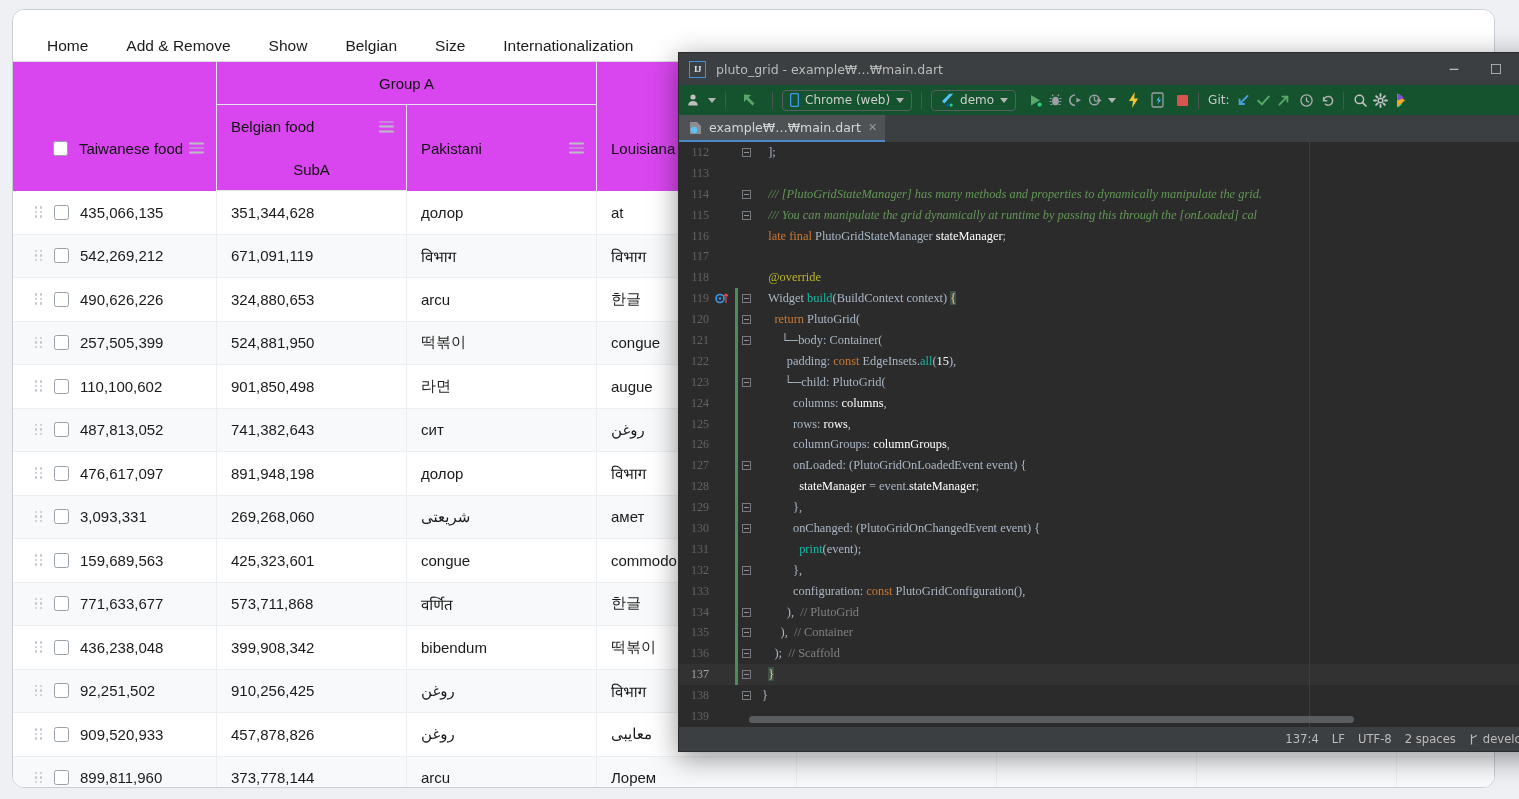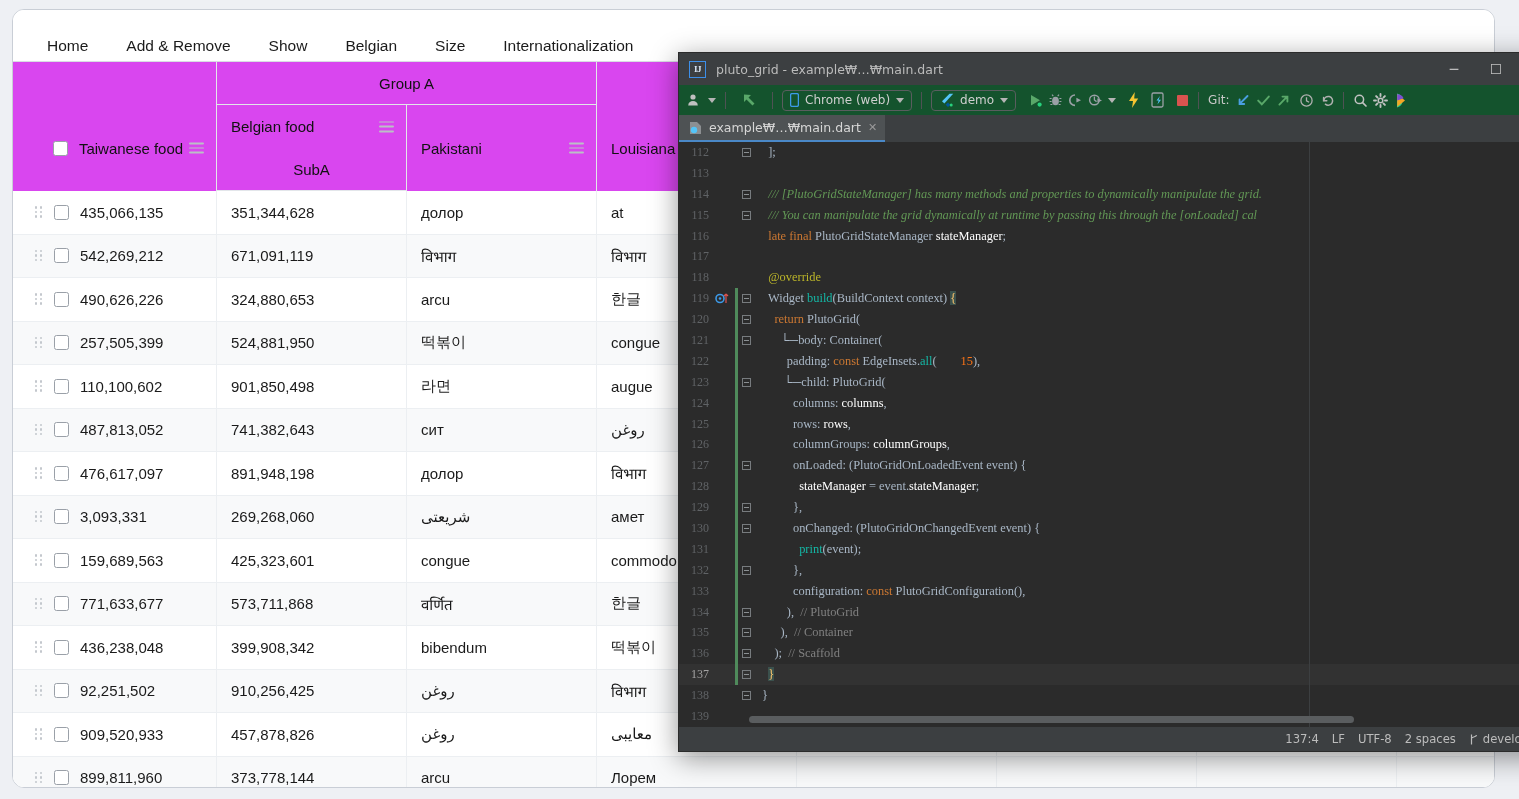--- a/index.html
+++ b/index.html
@@ -221,21 +221,21 @@
   }
   .fold i { width: 5px; height: 1px; background: #8b9093; }
   .code { white-space: pre; padding-left: 8px; color: #a9b7c6; }
 
   .k   { color: #cc7832; }   
   .cmt { color: #629755; font-style: italic; }  
   .cm2 { color: #808080; }   
   .fn  { color: #14b8a6; }   
   .ty  { color: #a9b7c6; }   
   .fld { color: #ffffff; }   
-  .num { color: #f97316; margin-left: 24px; }   
+  .num { color: #ffffff; }   
   .ann { color: #bbb529; }   
   .br  { color: #a9b7c6; }
   .hl  { background: #3b514d; color:#ffc66d; }
 
   #vscroll {
     position: absolute; right: 2px; top: 450px;
     width: 7px; height: 110px;
     background: #5a5d5f; border-radius: 4px;
   }
   #hscroll {

